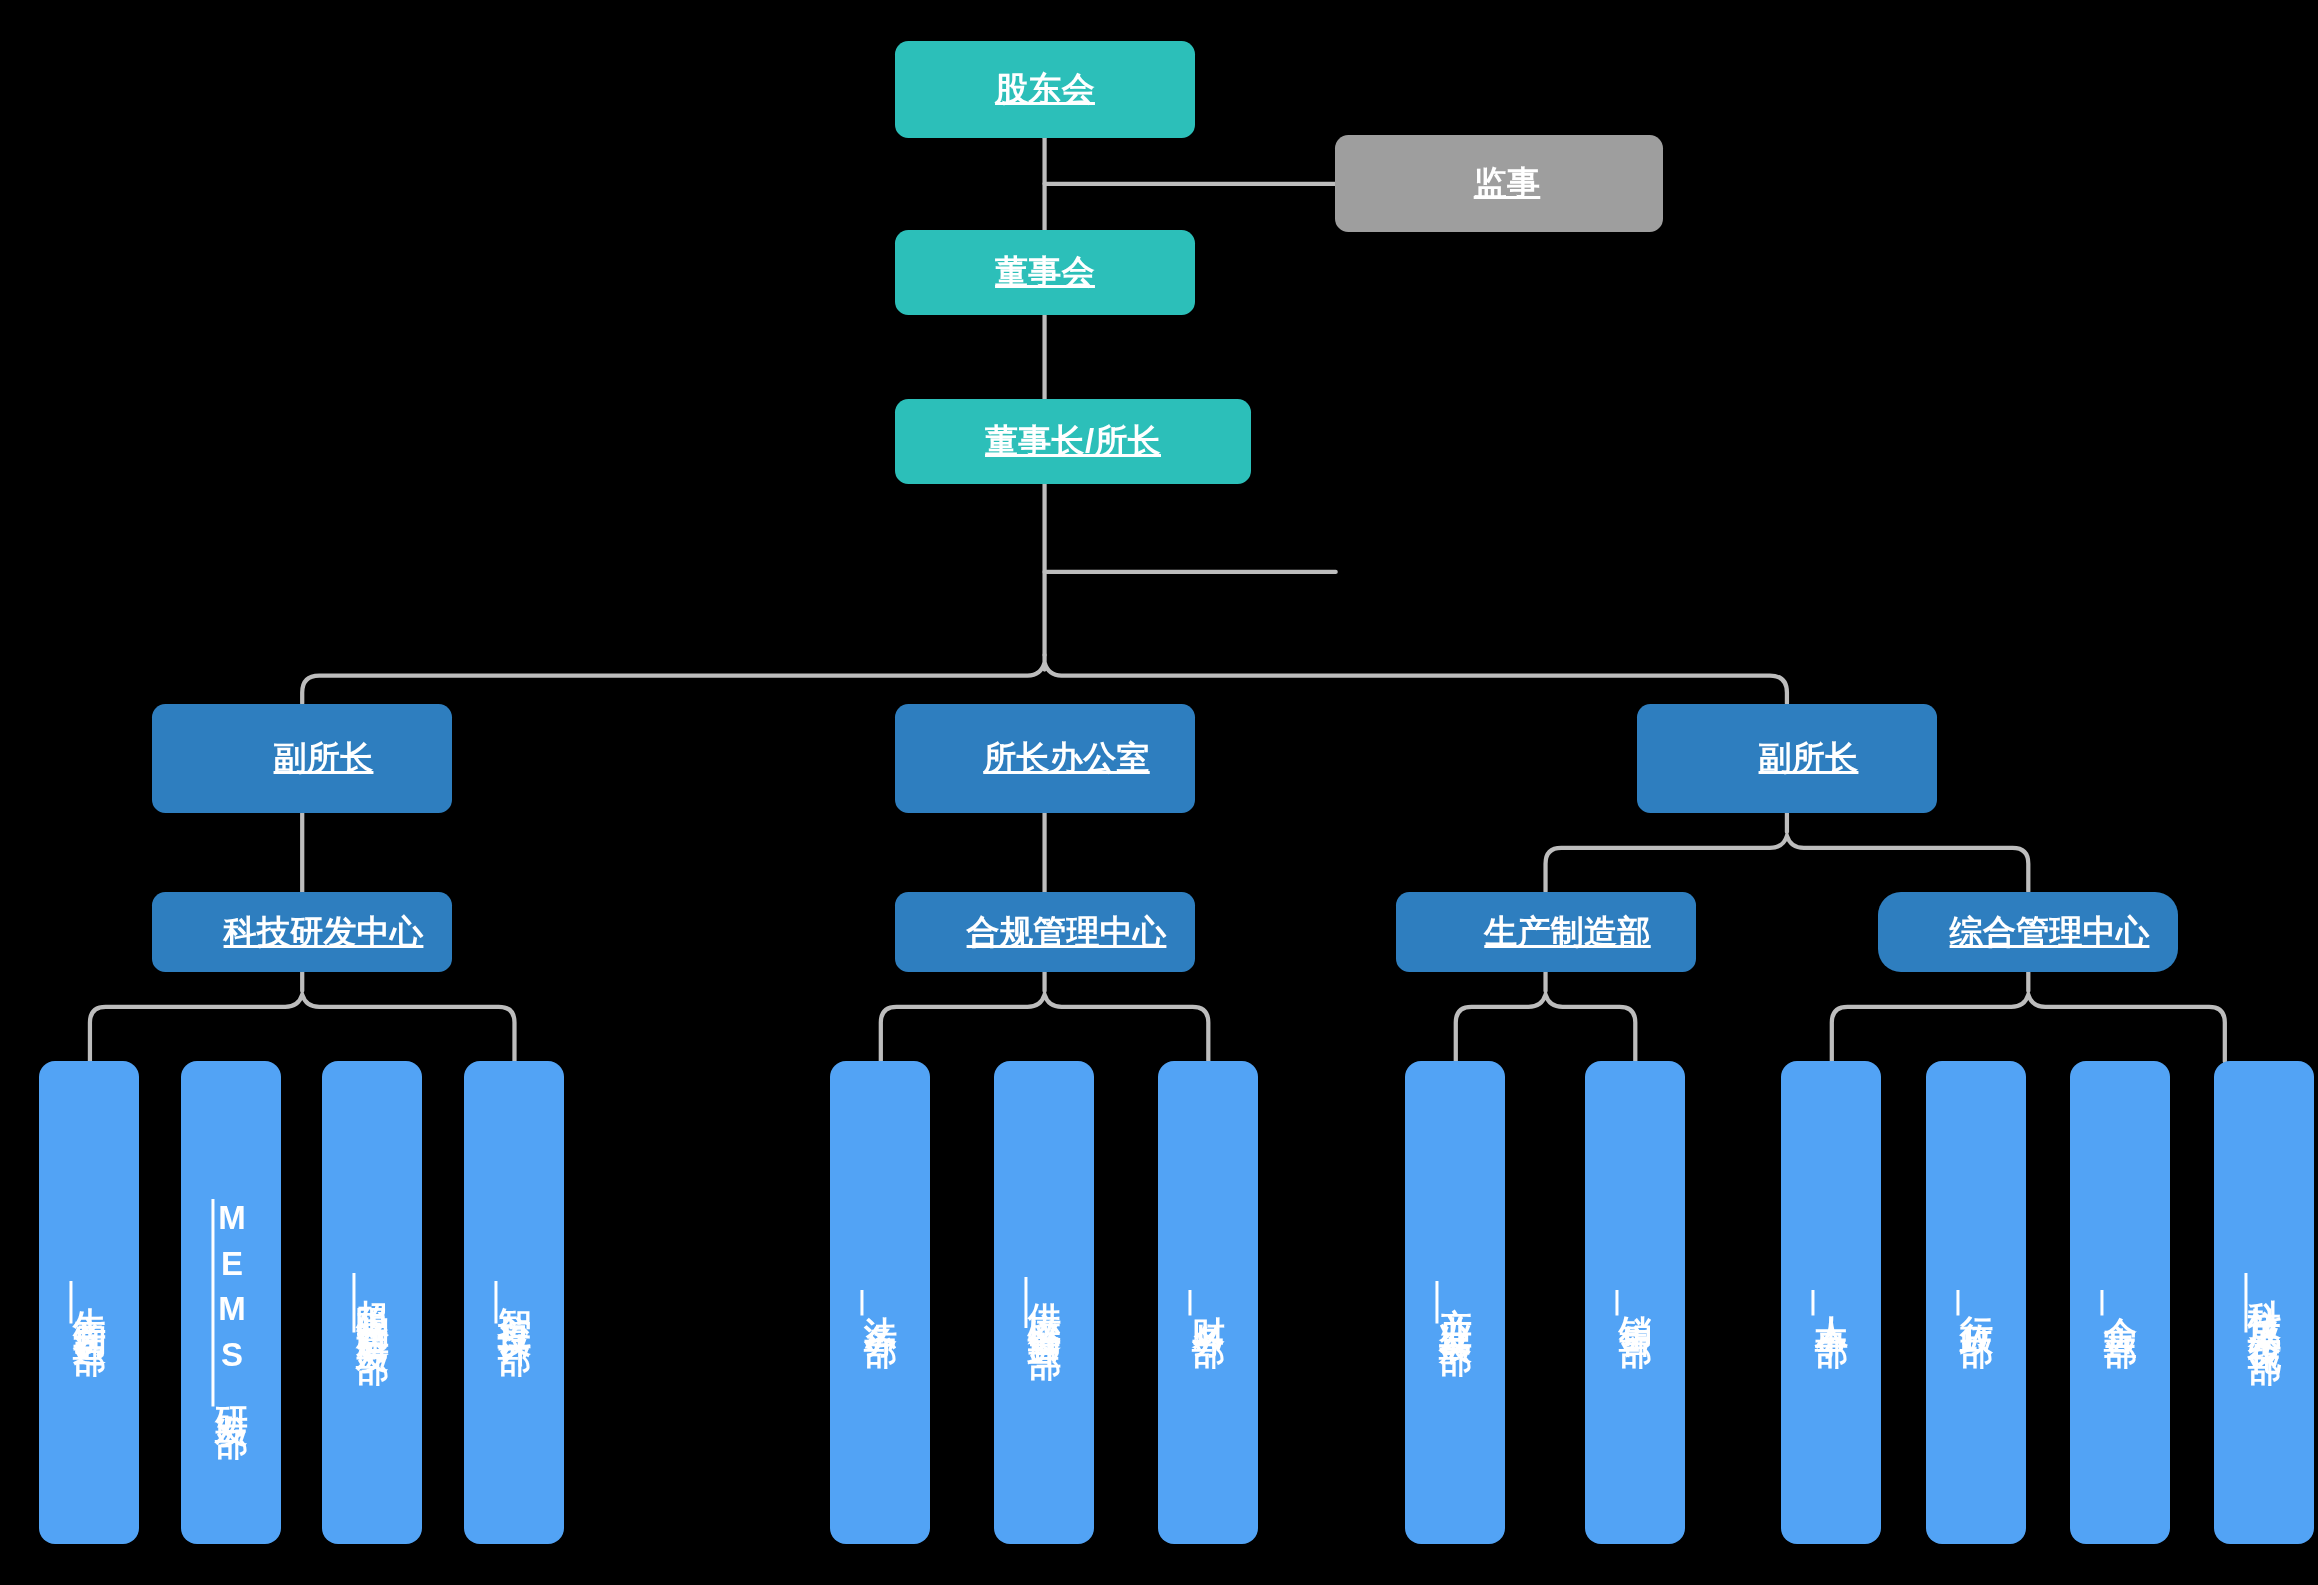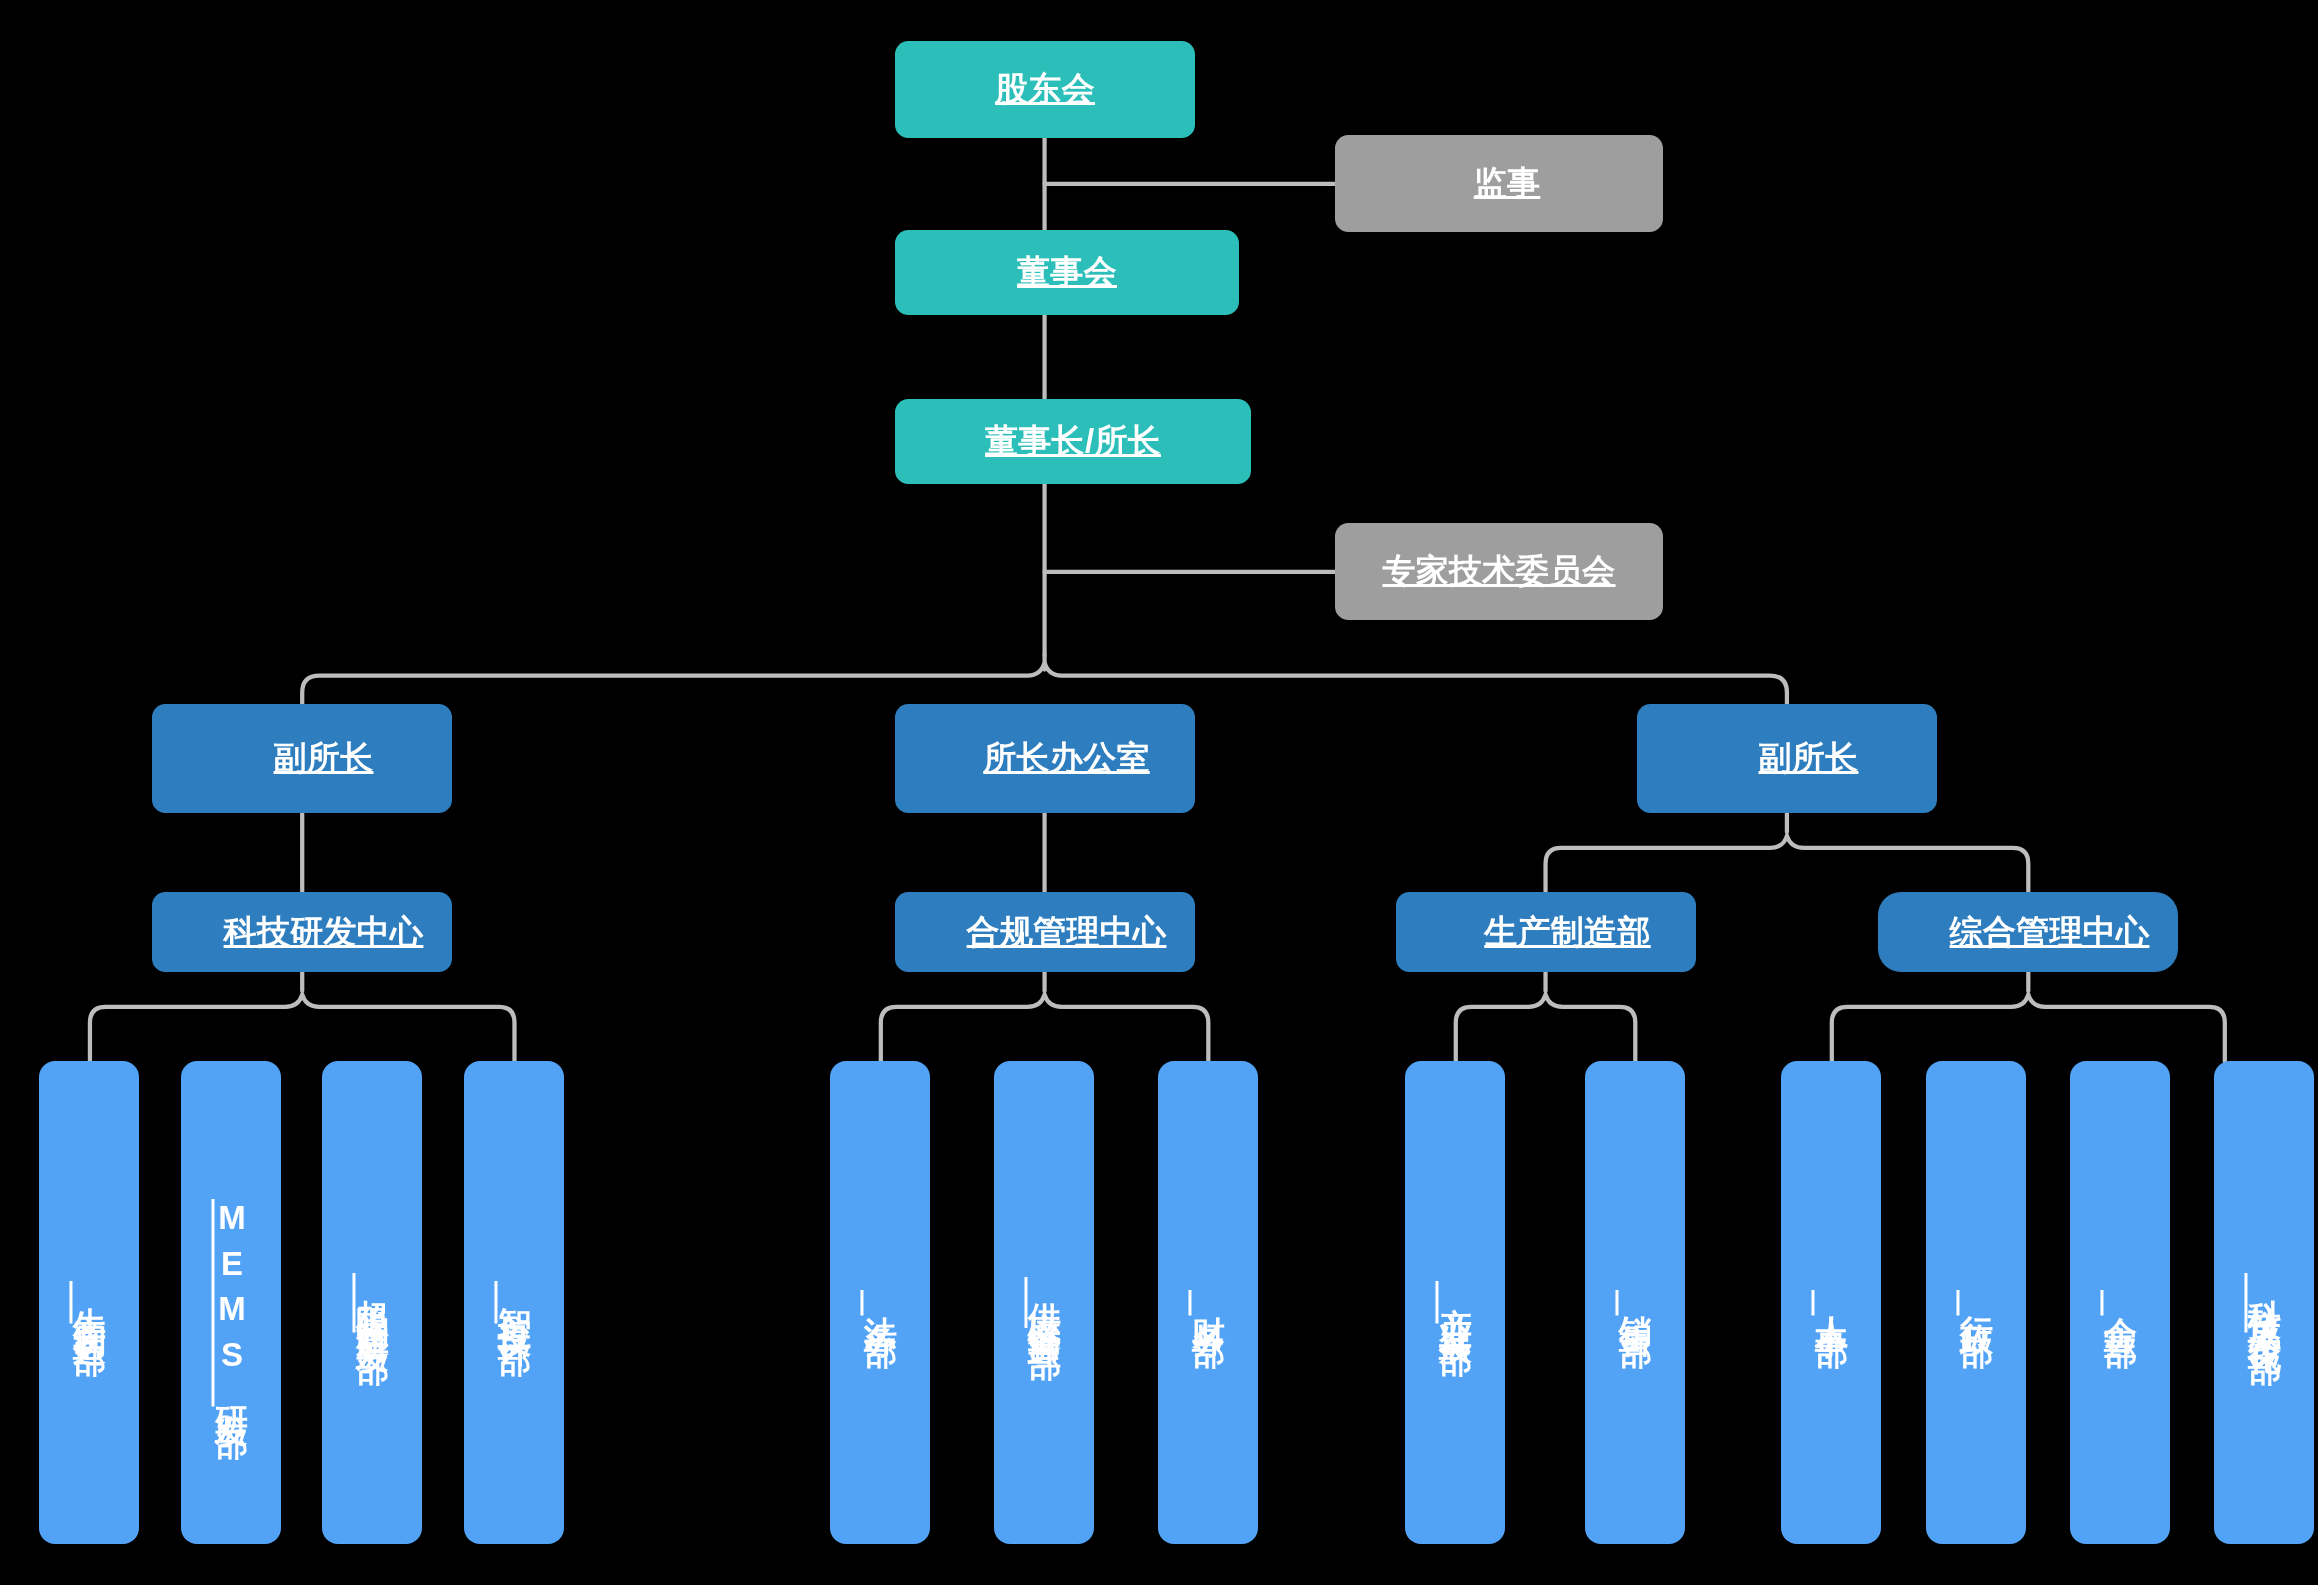--- a/index.html
+++ b/index.html
@@ -141,31 +141,28 @@
   </svg>
 
   <div class="node teal" style="left:895px; top:41px; width:300px; height:97px;">
     <span class="lbl">股东会</span>
   </div>
 
   <div class="node gray" style="left:1335px; top:135px; width:328px; height:97px;padding-left:16px;">
     <span class="lbl">监事</span>
   </div>
 
-  <div class="node teal" style="left:895px; top:230px; width:344px; height:85px;">
+  <div class="node teal" style="left:895px; top:230px; width:300px; height:85px;">
     <span class="lbl">董事会</span>
   </div>
 
   <div class="node teal" style="left:895px; top:399px; width:356px; height:85px;">
     <span class="lbl">董事长/所长</span>
   </div>
 
-  <div class="node gray" style="left:1335px; top:523px; width:328px; height:97px;">
-    <span class="lbl">专家技术委员会</span>
-  </div>
 
   <div class="node blue" style="left:152px; top:704px; width:300px; height:109px;">
     <span class="lbl">副所长</span>
   </div>
 
   <div class="node blue" style="left:895px; top:704px; width:300px; height:109px;">
     <span class="lbl">所长办公室</span>
   </div>
 
   <div class="node blue" style="left:1637px; top:704px; width:300px; height:109px;">

